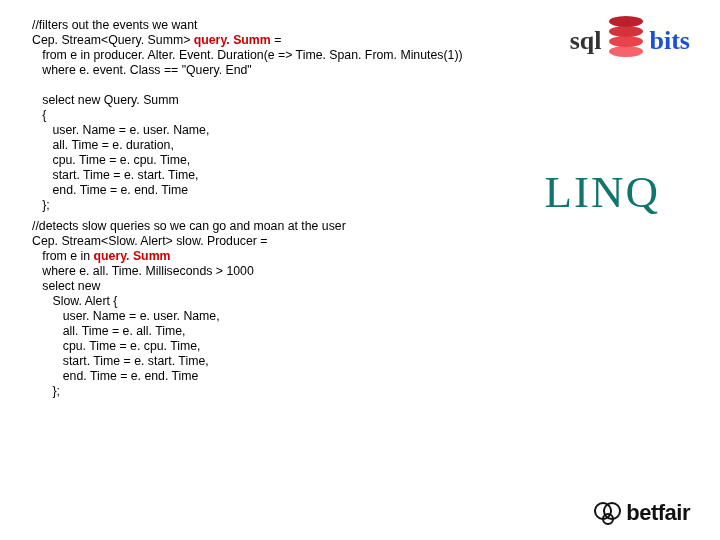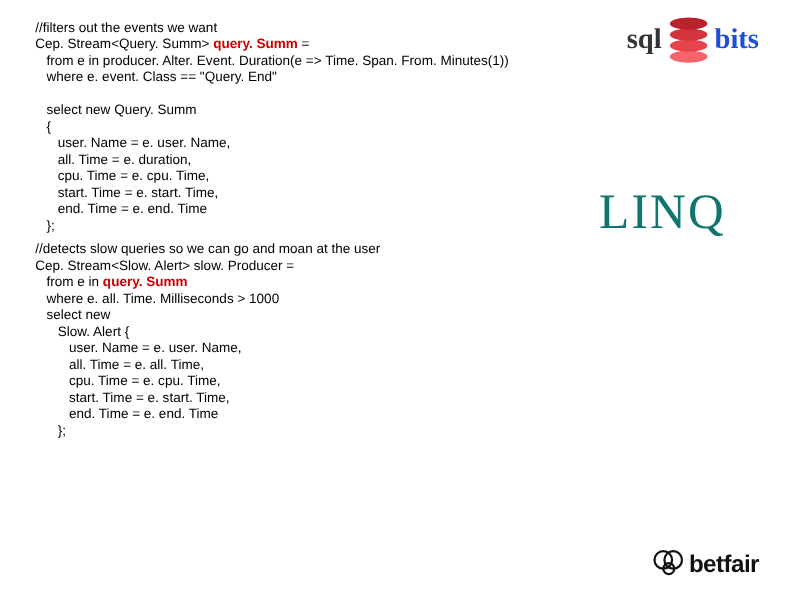--- a/index.html
+++ b/index.html
@@ -1,31 +1,31 @@
 <!DOCTYPE html>
 <html><head>
 <meta charset="utf-8">
 <style>
   html,body{margin:0;padding:0;width:720px;height:540px;background:#fff;font-family:Arial,Helvetica,sans-serif;overflow:hidden}
   .slide{position:relative;width:720px;height:540px;box-sizing:border-box;padding:18px 32px}
   .title{font-family:Impact,'Arial Black',sans-serif;font-size:28px;letter-spacing:1px;color:#000}
-  .logo-sqlbits{position:absolute;top:16px;right:30px;display:flex;align-items:center;gap:4px}
+  .logo-sqlbits{position:absolute;top:16px;right:30px;display:flex;align-items:flex-end;gap:4px}
   .sqlbits-word{font-family:Georgia,'Times New Roman',serif;font-size:26px;font-weight:bold}
   .sql-dark{color:#333}
   .cyl{width:34px;height:40px;position:relative;margin:0 3px}
   .disk{width:34px;height:11px;border-radius:50%;position:absolute}
   .disk1{top:0;background:#b9222d}
   .disk2{top:10px;background:#d2333d}
   .disk3{top:20px;background:#e8434d}
   .disk4{top:30px;background:#f5636b}
   .bits{color:#1d4ed8}
   .code-block{margin-top:0;font-family:Arial,Helvetica,sans-serif;font-size:12.3px;line-height:1.22;color:#000;white-space:pre}
   .kw{font-weight:bold;color:#cc0000}
   .linq{position:absolute;right:60px;top:166px;font-family:'Times New Roman',Georgia,serif;font-size:45px;color:#0f766e;letter-spacing:2px}
-  .footer-logo{position:absolute;bottom:14px;right:30px;display:flex;align-items:flex-start;gap:6px}
+  .footer-logo{position:absolute;bottom:14px;right:30px;display:flex;align-items:center;gap:6px}
   .bf-shape{position:relative;width:26px;height:22px}
   .bf-ring{position:absolute;border:2.5px solid #111;border-radius:50%}
   .r1{width:14px;height:14px;left:0;top:0}
   .r2{width:14px;height:14px;left:9px;top:0}
   .r3{width:8px;height:8px;left:8px;top:11px}
   .bf-word{font-family:Arial,Helvetica,sans-serif;font-size:22px;font-weight:bold;color:#111;letter-spacing:-0.5px}
 </style>
 </head>
 <body>
 

